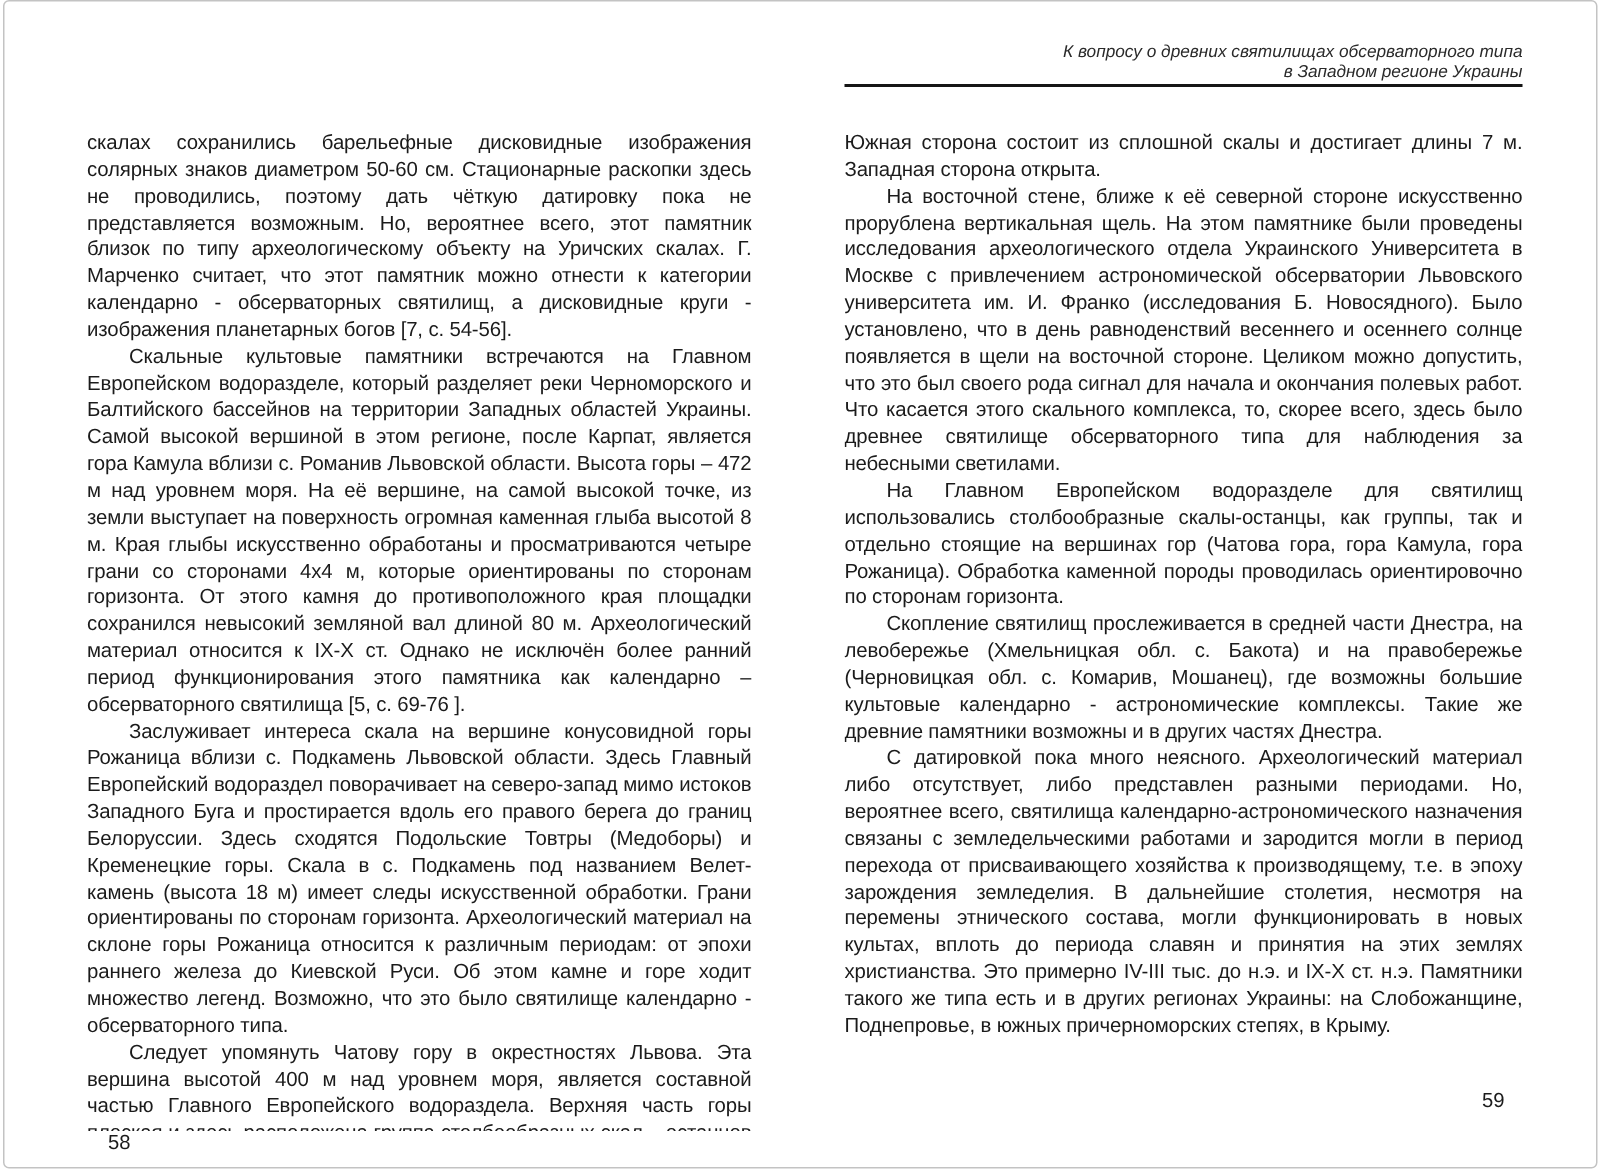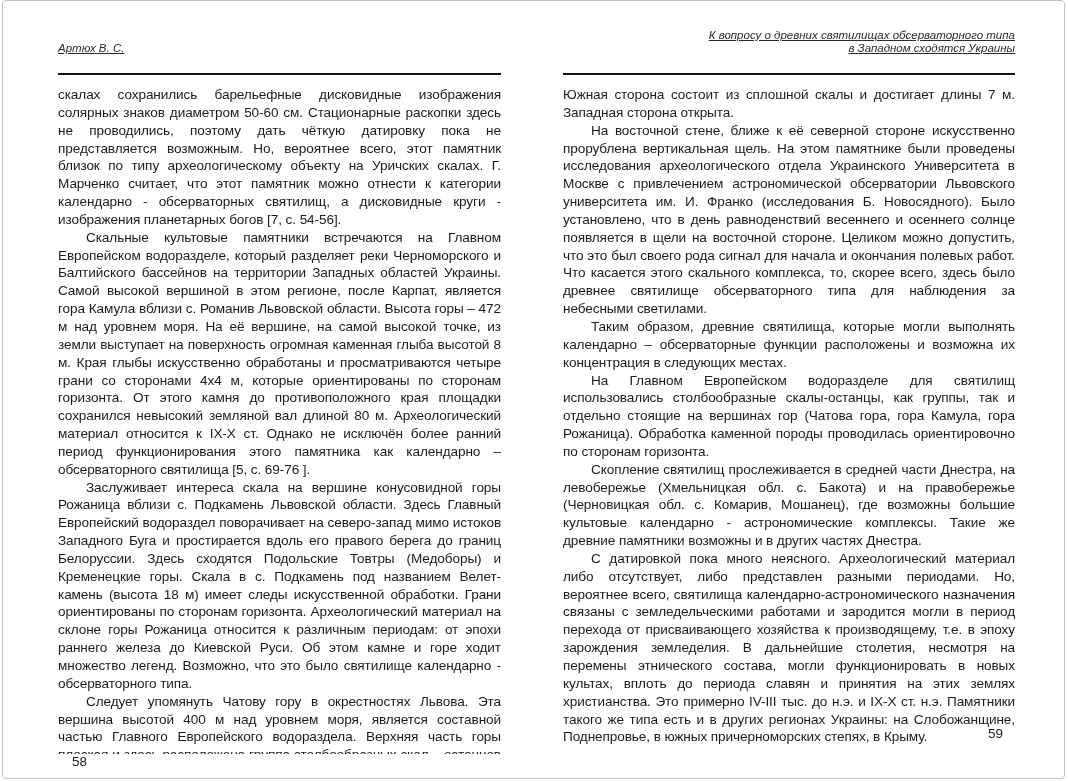--- a/index.html
+++ b/index.html
@@ -36,26 +36,25 @@
   .running-head {
     position: absolute;
     left: 0;
     right: 0;
     top: 26px;
     height: 28px;
     display: flex;
     flex-direction: column;
     justify-content: flex-end;
     border-bottom: 2px solid #151515;
-    padding-bottom: 19px;
+    padding-bottom: 2px;
     font-style: italic;
     font-size: 11.5px;
     line-height: 12.5px;
     color: #2a2a2a;
-    text-decoration: underline;
   }
   .running-head.align-left  { text-align: left; }
   .running-head.align-right { text-align: right; }
 
   .body-text {
     position: absolute;
     left: 0;
     right: 0;
     top: 86px;
     height: 668px;
@@ -81,43 +80,39 @@
   }
   .page-number.num-left  { left: 14px; margin-top: 28px; }
   .page-number.num-right { right: 12px; text-align: center; }
 </style>
 </head>
 <body>
 
 <div class="scan-border"></div>
 
 <section class="page left">
-  <header class="running-head align-left">
-    <span>Артюх В. С.</span>
-  </header>
 
   <div class="body-text">
       <p class="para no-indent">скалах сохранились барельефные дисковидные изображения солярных знаков диаметром 50-60 см. Стационарные раскопки здесь не проводились, поэтому дать чёткую датировку пока не представляется возможным. Но, вероятнее всего, этот памятник близок по типу археологическому объекту на Уричских скалах. Г. Марченко считает, что этот памятник можно отнести к категории календарно - обсерваторных святилищ, а дисковидные круги - изображения планетарных богов [7, с. 54-56].</p>
       <p class="para">Скальные культовые памятники встречаются на Главном Европейском водоразделе, который разделяет реки Черноморского и Балтийского бассейнов на территории Западных областей Украины. Самой высокой вершиной в этом регионе, после Карпат, является гора Камула вблизи с. Романив Львовской области. Высота горы – 472 м над уровнем моря. На её вершине, на самой высокой точке, из земли выступает на поверхность огромная каменная глыба высотой 8 м. Края глыбы искусственно обработаны и просматриваются четыре грани со сторонами 4х4 м, которые ориентированы по сторонам горизонта. От этого камня до противоположного края площадки сохранился невысокий земляной вал длиной 80 м. Археологический материал относится к IX-X ст. Однако не исключён более ранний период функционирования этого памятника как календарно – обсерваторного святилища [5, с. 69-76 ].</p>
       <p class="para">Заслуживает интереса скала на вершине конусовидной горы Рожаница вблизи с. Подкамень Львовской области. Здесь Главный Европейский водораздел поворачивает на северо-запад мимо истоков Западного Буга и простирается вдоль его правого берега до границ Белоруссии. Здесь сходятся Подольские Товтры (Медоборы) и Кременецкие горы. Скала в с. Подкамень под названием Велет-камень (высота 18 м) имеет следы искусственной обработки. Грани ориентированы по сторонам горизонта. Археологический материал на склоне горы Рожаница относится к различным периодам: от эпохи раннего железа до Киевской Руси. Об этом камне и горе ходит множество легенд. Возможно, что это было святилище календарно - обсерваторного типа.</p>
       <p class="para">Следует упомянуть Чатову гору в окрестностях Львова. Эта вершина высотой 400 м над уровнем моря, является составной частью Главного Европейского водораздела. Верхняя часть горы плоская и здесь расположена группа столбообразных скал – останцов из сарматского песчаника. Эти скалы высотой 19-12 м стоят вплотную друг к другу и образуют сплошную стену, которая образует прямоугольник, ориентированный по сторонам горизонта. Получается небольшой дворик, окруженный с трёх сторон каменными стенами. На скалах просматриваются следы искусственной обработки. Восточная сторона этого скального прямоугольника с внутренней стороны достигает 20 м. Длина северной стороны – 13 м, но в середине её прорублен вход треугольной формы.</p>
     </div>
 
   <div class="page-number num-left">58</div>
 </section>
 
 <section class="page right">
   <header class="running-head align-right">
     <span>К вопросу о древних святилищах обсерваторного типа</span>
-    <span>в Западном сходятся Украины</span>
+    <span>в Западном регионе Украины</span>
   </header>
 
   <div class="body-text">
       <p class="para no-indent">Южная сторона состоит из сплошной скалы и достигает длины 7 м. Западная сторона открыта.</p>
       <p class="para">На восточной стене, ближе к её северной стороне искусственно прорублена вертикальная щель. На этом памятнике были проведены исследования археологического отдела Украинского Университета в Москве с привлечением астрономической обсерватории Львовского университета им. И. Франко (исследования Б. Новосядного). Было установлено, что в день равноденствий весеннего и осеннего солнце появляется в щели на восточной стороне. Целиком можно допустить, что это был своего рода сигнал для начала и окончания полевых работ. Что касается этого скального комплекса, то, скорее всего, здесь было древнее святилище обсерваторного типа для наблюдения за небесными светилами.</p>
-      <p class="para">Таким образом, древние святилища, которые могли выполнять календарно – обсерваторные функции расположены и возможна их концентрация в следующих местах.</p>
       <p class="para">На Главном Европейском водоразделе для святилищ использовались столбообразные скалы-останцы, как группы, так и отдельно стоящие на вершинах гор (Чатова гора, гора Камула, гора Рожаница). Обработка каменной породы проводилась ориентировочно по сторонам горизонта.</p>
       <p class="para">Скопление святилищ прослеживается в средней части Днестра, на левобережье (Хмельницкая обл. с. Бакота) и на правобережье (Черновицкая обл. с. Комарив, Мошанец), где возможны большие культовые календарно - астрономические комплексы. Такие же древние памятники возможны и в других частях Днестра.</p>
       <p class="para">С датировкой пока много неясного. Археологический материал либо отсутствует, либо представлен разными периодами. Но, вероятнее всего, святилища календарно-астрономического назначения связаны с земледельческими работами и зародится могли в период перехода от присваивающего хозяйства к производящему, т.е. в эпоху зарождения земледелия. В дальнейшие столетия, несмотря на перемены этнического состава, могли функционировать в новых культах, вплоть до периода славян и принятия на этих землях христианства. Это примерно IV-III тыс. до н.э. и IX-X ст. н.э. Памятники такого же типа есть и в других регионах Украины: на Слобожанщине, Поднепровье, в южных причерноморских степях, в Крыму.</p>
     </div>
 
   <div class="page-number num-right">59</div>
 </section>
 
 </body></html>

